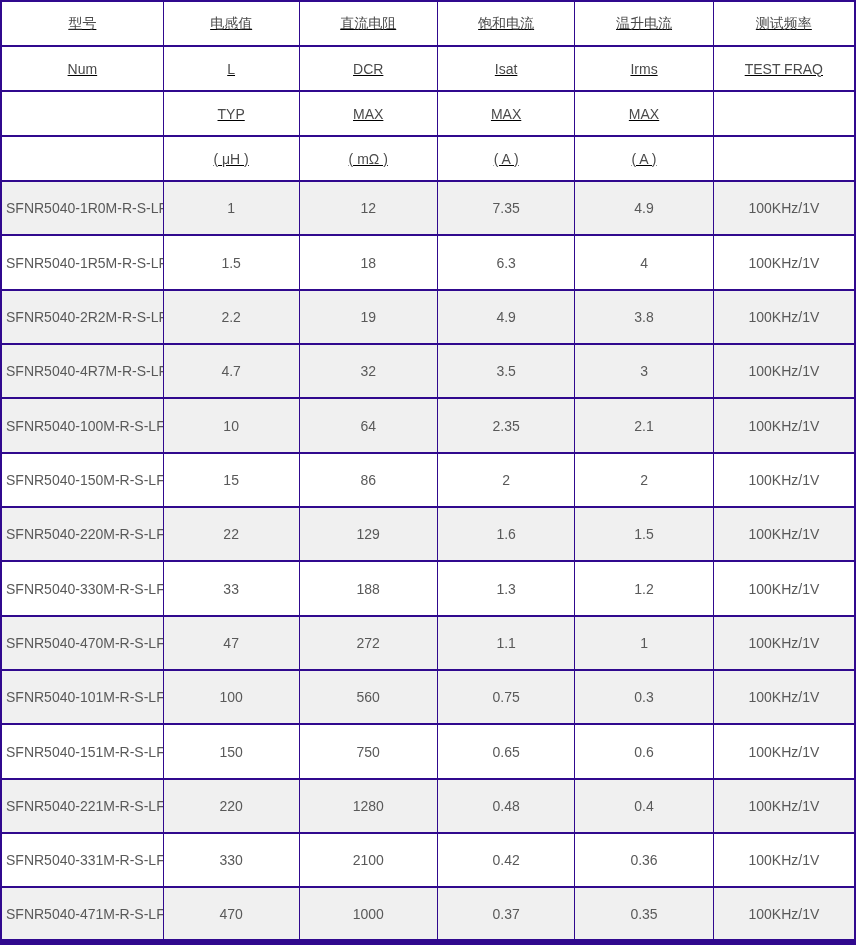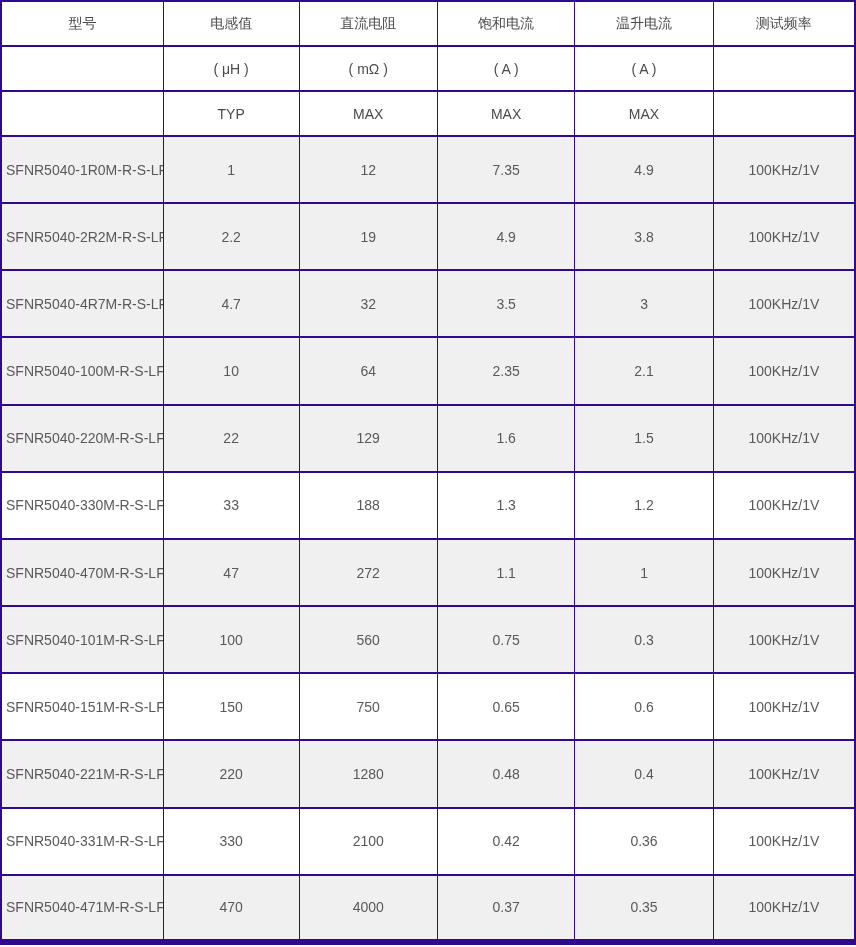--- a/index.html
+++ b/index.html
@@ -43,21 +43,21 @@
   }
   thead th {
     color: var(--header-text);
     background: var(--row-bg);
   }
   tbody td {
     color: var(--cell-text);
   }
   tbody tr { background: var(--row-bg); margin-left: 22px; }
   tbody tr.alt { background: var(--row-alt-bg); }
-  thead tr { height: 45px; }
+  thead tr { height: 45px; text-decoration: underline; }
   tbody tr { height: 45px; }
   col.c-model { width: 19.0%; }
   col.c-l     { width: 15.9%; }
   col.c-dcr   { width: 16.2%; }
   col.c-isat  { width: 16.1%; }
   col.c-irms  { width: 16.2%; }
   col.c-freq  { width: 16.6%; }
 </style>
 </head>
 <body>
@@ -75,45 +75,61 @@
     <thead>
         <tr>
           <th>型号</th>
           <th>电感值</th>
           <th>直流电阻</th>
           <th>饱和电流</th>
           <th>温升电流</th>
           <th>测试频率</th>
         </tr>
         <tr>
+          <th>Num</th>
+          <th>L</th>
+          <th>DCR</th>
+          <th>Isat</th>
+          <th>Irms</th>
+          <th>TEST FRAQ</th>
+        </tr>
+        <tr>
+          <th></th>
+          <th>TYP</th>
+          <th>MAX</th>
+          <th>MAX</th>
+          <th>MAX</th>
+          <th></th>
+        </tr>
+        <tr>
           <th></th>
           <th>( μH )</th>
           <th>( mΩ )</th>
           <th>( A )</th>
           <th>( A )</th>
-          <th></th>
-        </tr>
-        <tr>
-          <th></th>
-          <th>TYP</th>
-          <th>MAX</th>
-          <th>MAX</th>
-          <th>MAX</th>
           <th></th>
         </tr>
       </thead>
     <tbody>
         <tr class="alt">
           <td>SFNR5040-1R0M-R-S-LF</td>
           <td>1</td>
           <td>12</td>
           <td>7.35</td>
           <td>4.9</td>
           <td>100KHz/1V</td>
         </tr>
+        <tr>
+          <td>SFNR5040-1R5M-R-S-LF</td>
+          <td>1.5</td>
+          <td>18</td>
+          <td>6.3</td>
+          <td>4</td>
+          <td>100KHz/1V</td>
+        </tr>
         <tr class="alt">
           <td>SFNR5040-2R2M-R-S-LF</td>
           <td>2.2</td>
           <td>19</td>
           <td>4.9</td>
           <td>3.8</td>
           <td>100KHz/1V</td>
         </tr>
         <tr class="alt">
           <td>SFNR5040-4R7M-R-S-LF</td>
@@ -124,20 +140,28 @@
           <td>100KHz/1V</td>
         </tr>
         <tr class="alt">
           <td>SFNR5040-100M-R-S-LF</td>
           <td>10</td>
           <td>64</td>
           <td>2.35</td>
           <td>2.1</td>
           <td>100KHz/1V</td>
         </tr>
+        <tr>
+          <td>SFNR5040-150M-R-S-LF</td>
+          <td>15</td>
+          <td>86</td>
+          <td>2</td>
+          <td>2</td>
+          <td>100KHz/1V</td>
+        </tr>
         <tr class="alt">
           <td>SFNR5040-220M-R-S-LF</td>
           <td>22</td>
           <td>129</td>
           <td>1.6</td>
           <td>1.5</td>
           <td>100KHz/1V</td>
         </tr>
         <tr>
           <td>SFNR5040-330M-R-S-LF</td>
@@ -183,20 +207,20 @@
           <td>SFNR5040-331M-R-S-LF</td>
           <td>330</td>
           <td>2100</td>
           <td>0.42</td>
           <td>0.36</td>
           <td>100KHz/1V</td>
         </tr>
         <tr class="alt">
           <td>SFNR5040-471M-R-S-LF</td>
           <td>470</td>
-          <td>4000</td>
+          <td>1000</td>
           <td>0.37</td>
           <td>0.35</td>
           <td>100KHz/1V</td>
         </tr>
       </tbody>
   </table>
 </div>
 
 </body></html>

